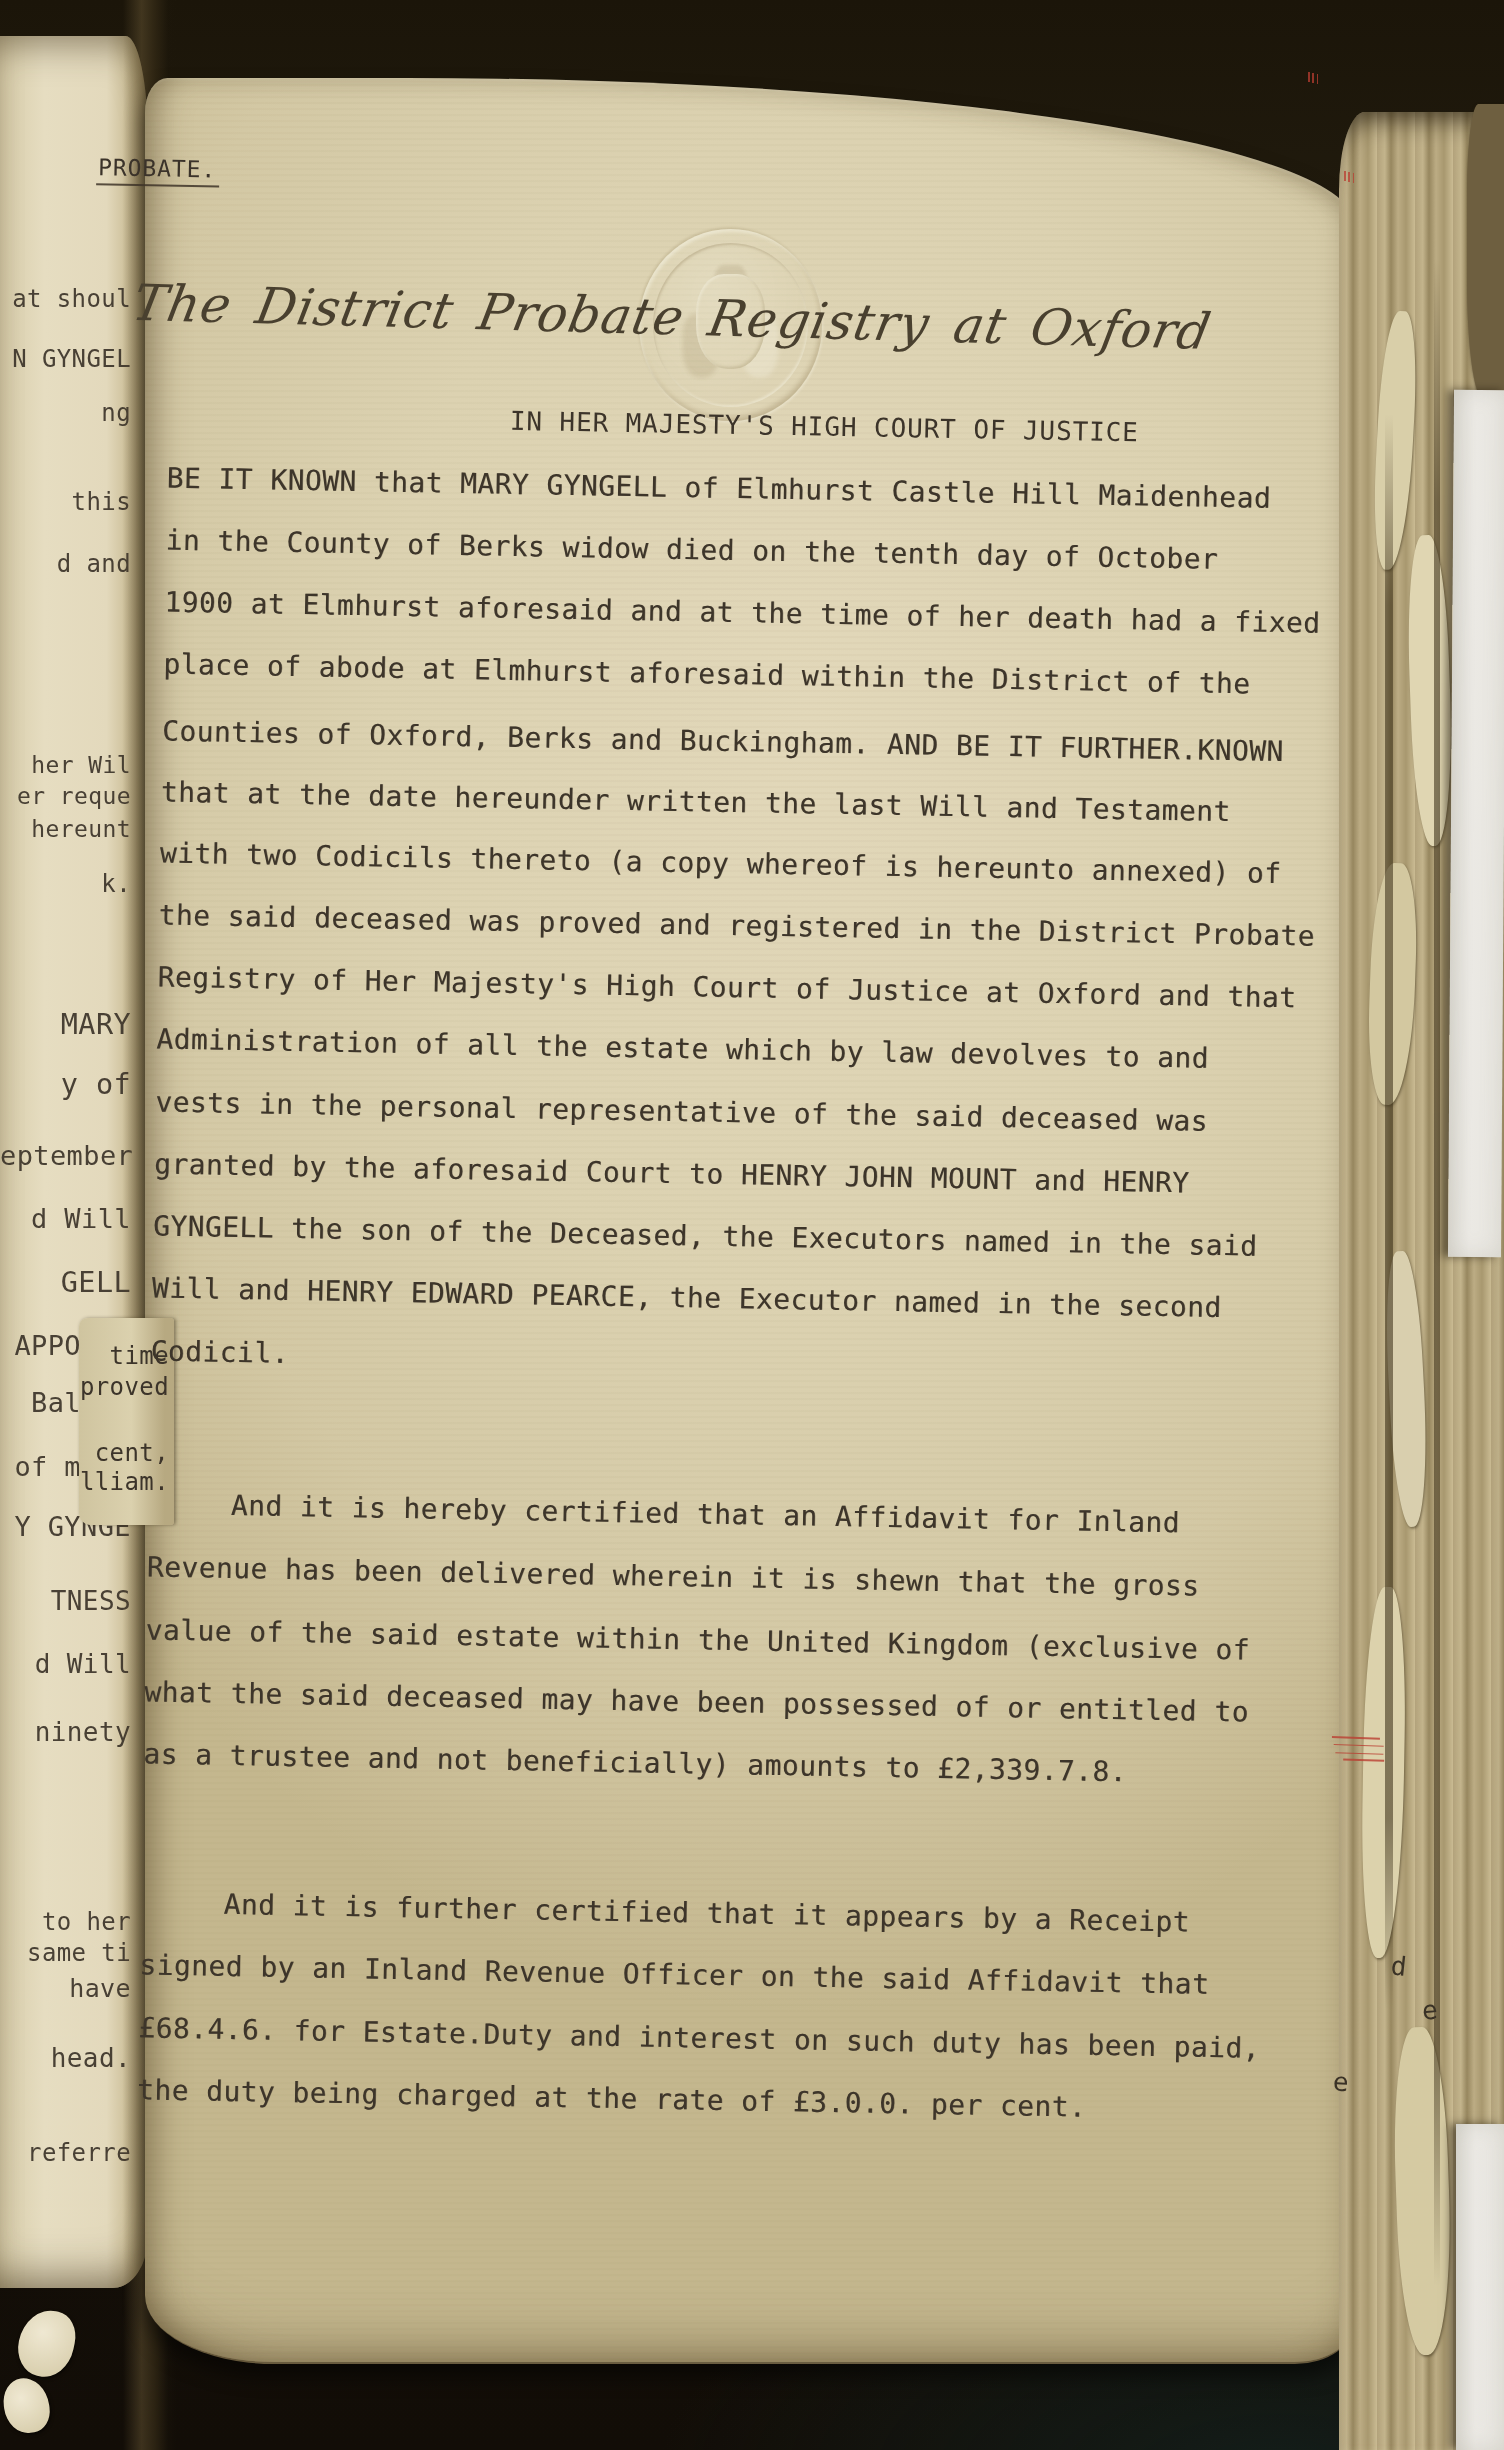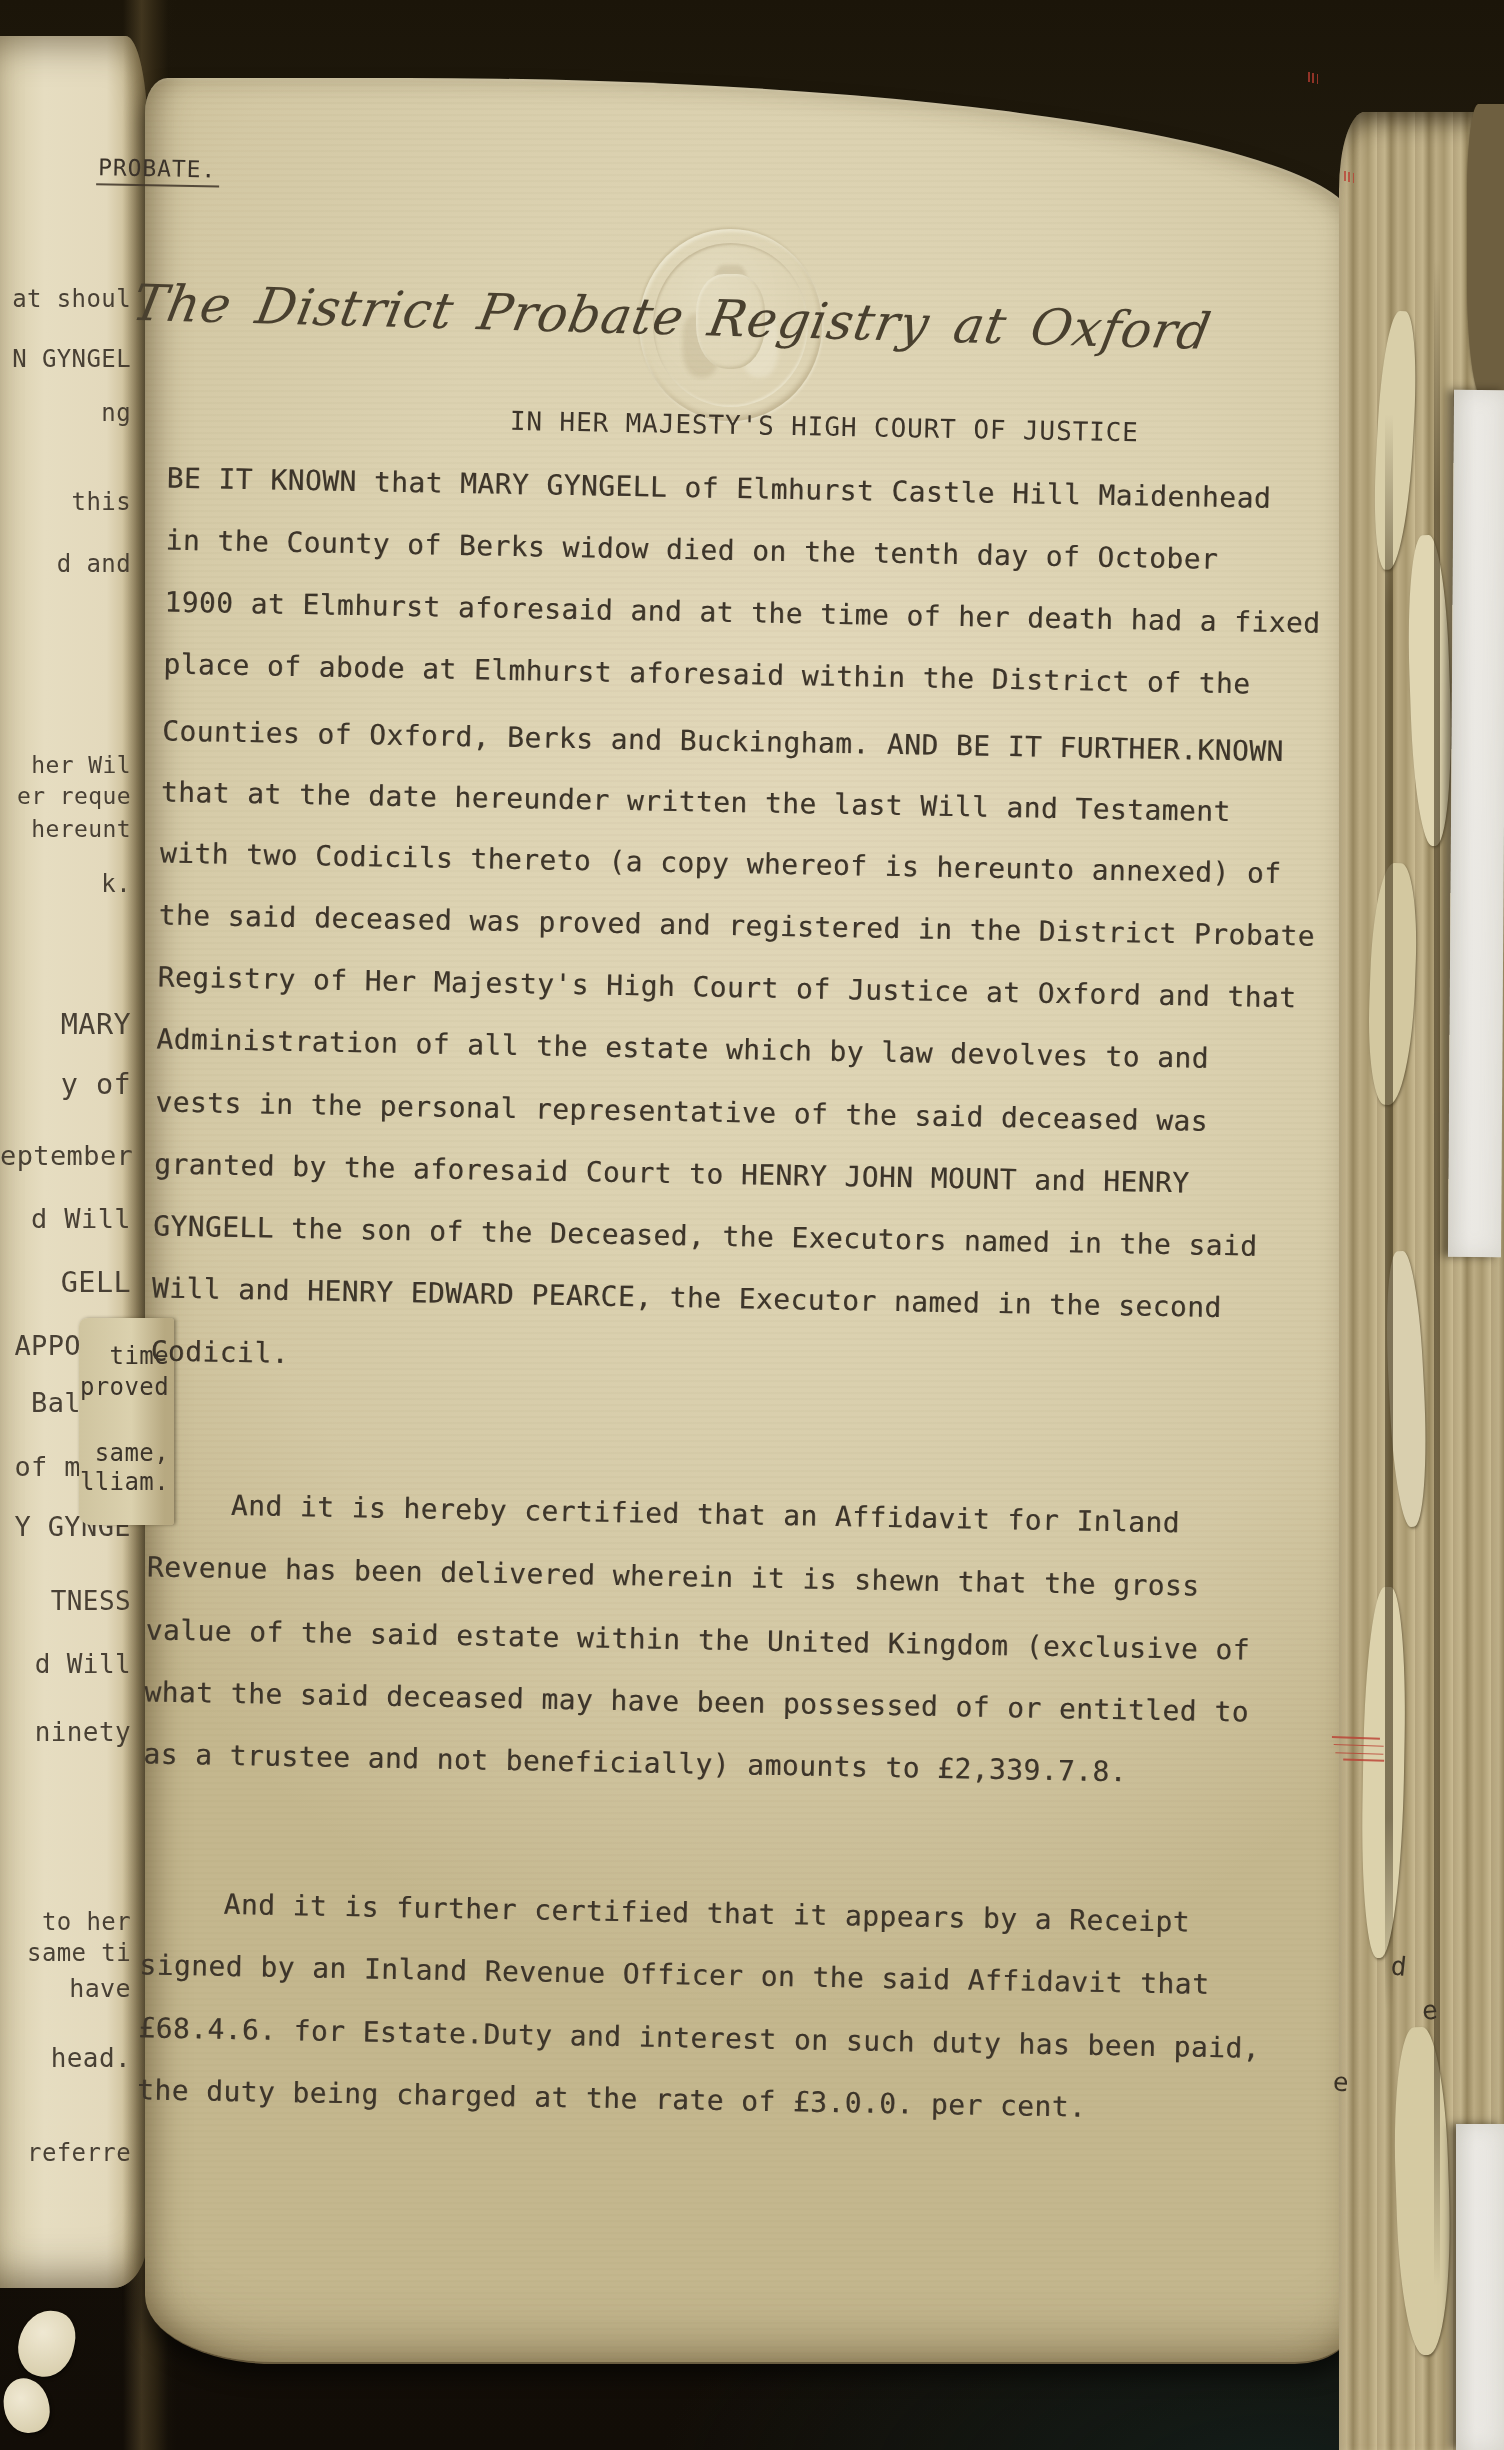--- a/index.html
+++ b/index.html
@@ -164,21 +164,21 @@
 
 <div class="abs gutter"></div>
 
 <div class="abs main-page"></div>
 <div class="abs seal"></div>
 
 <div class="abs gutter-patch"></div>
 <div id="gutter-frags">
     <div class="gutter-frag" style="top: 1342px;">time</div>
     <div class="gutter-frag" style="top: 1373px;">proved</div>
-    <div class="gutter-frag" style="top: 1439px;">same,</div>
+    <div class="gutter-frag" style="top: 1439px;">cent,</div>
     <div class="gutter-frag" style="top: 1468px;">lliam.</div>
   </div>
 
 <div class="abs stack"></div>
 <div class="chip" style="left:1377px;top:311px;width:36px;height:259px;background:#d9cfa9;transform:rotate(3deg);"></div>
 <div class="chip" style="left:1410px;top:535px;width:40px;height:311px;background:#e0d6b2;transform:rotate(-2deg);"></div>
 <div class="chip" style="left:1370px;top:863px;width:45px;height:242px;background:#d3c8a0;transform:rotate(2deg);"></div>
 <div class="chip" style="left:1389px;top:1251px;width:35px;height:276px;background:#d9cfae;transform:rotate(-3deg);"></div>
 <div class="chip" style="left:1363px;top:1587px;width:41px;height:371px;background:#dcd2ac;transform:rotate(1deg);"></div>
 <div class="chip" style="left:1396px;top:2027px;width:53px;height:328px;background:#d5caa2;transform:rotate(-2deg);"></div>

